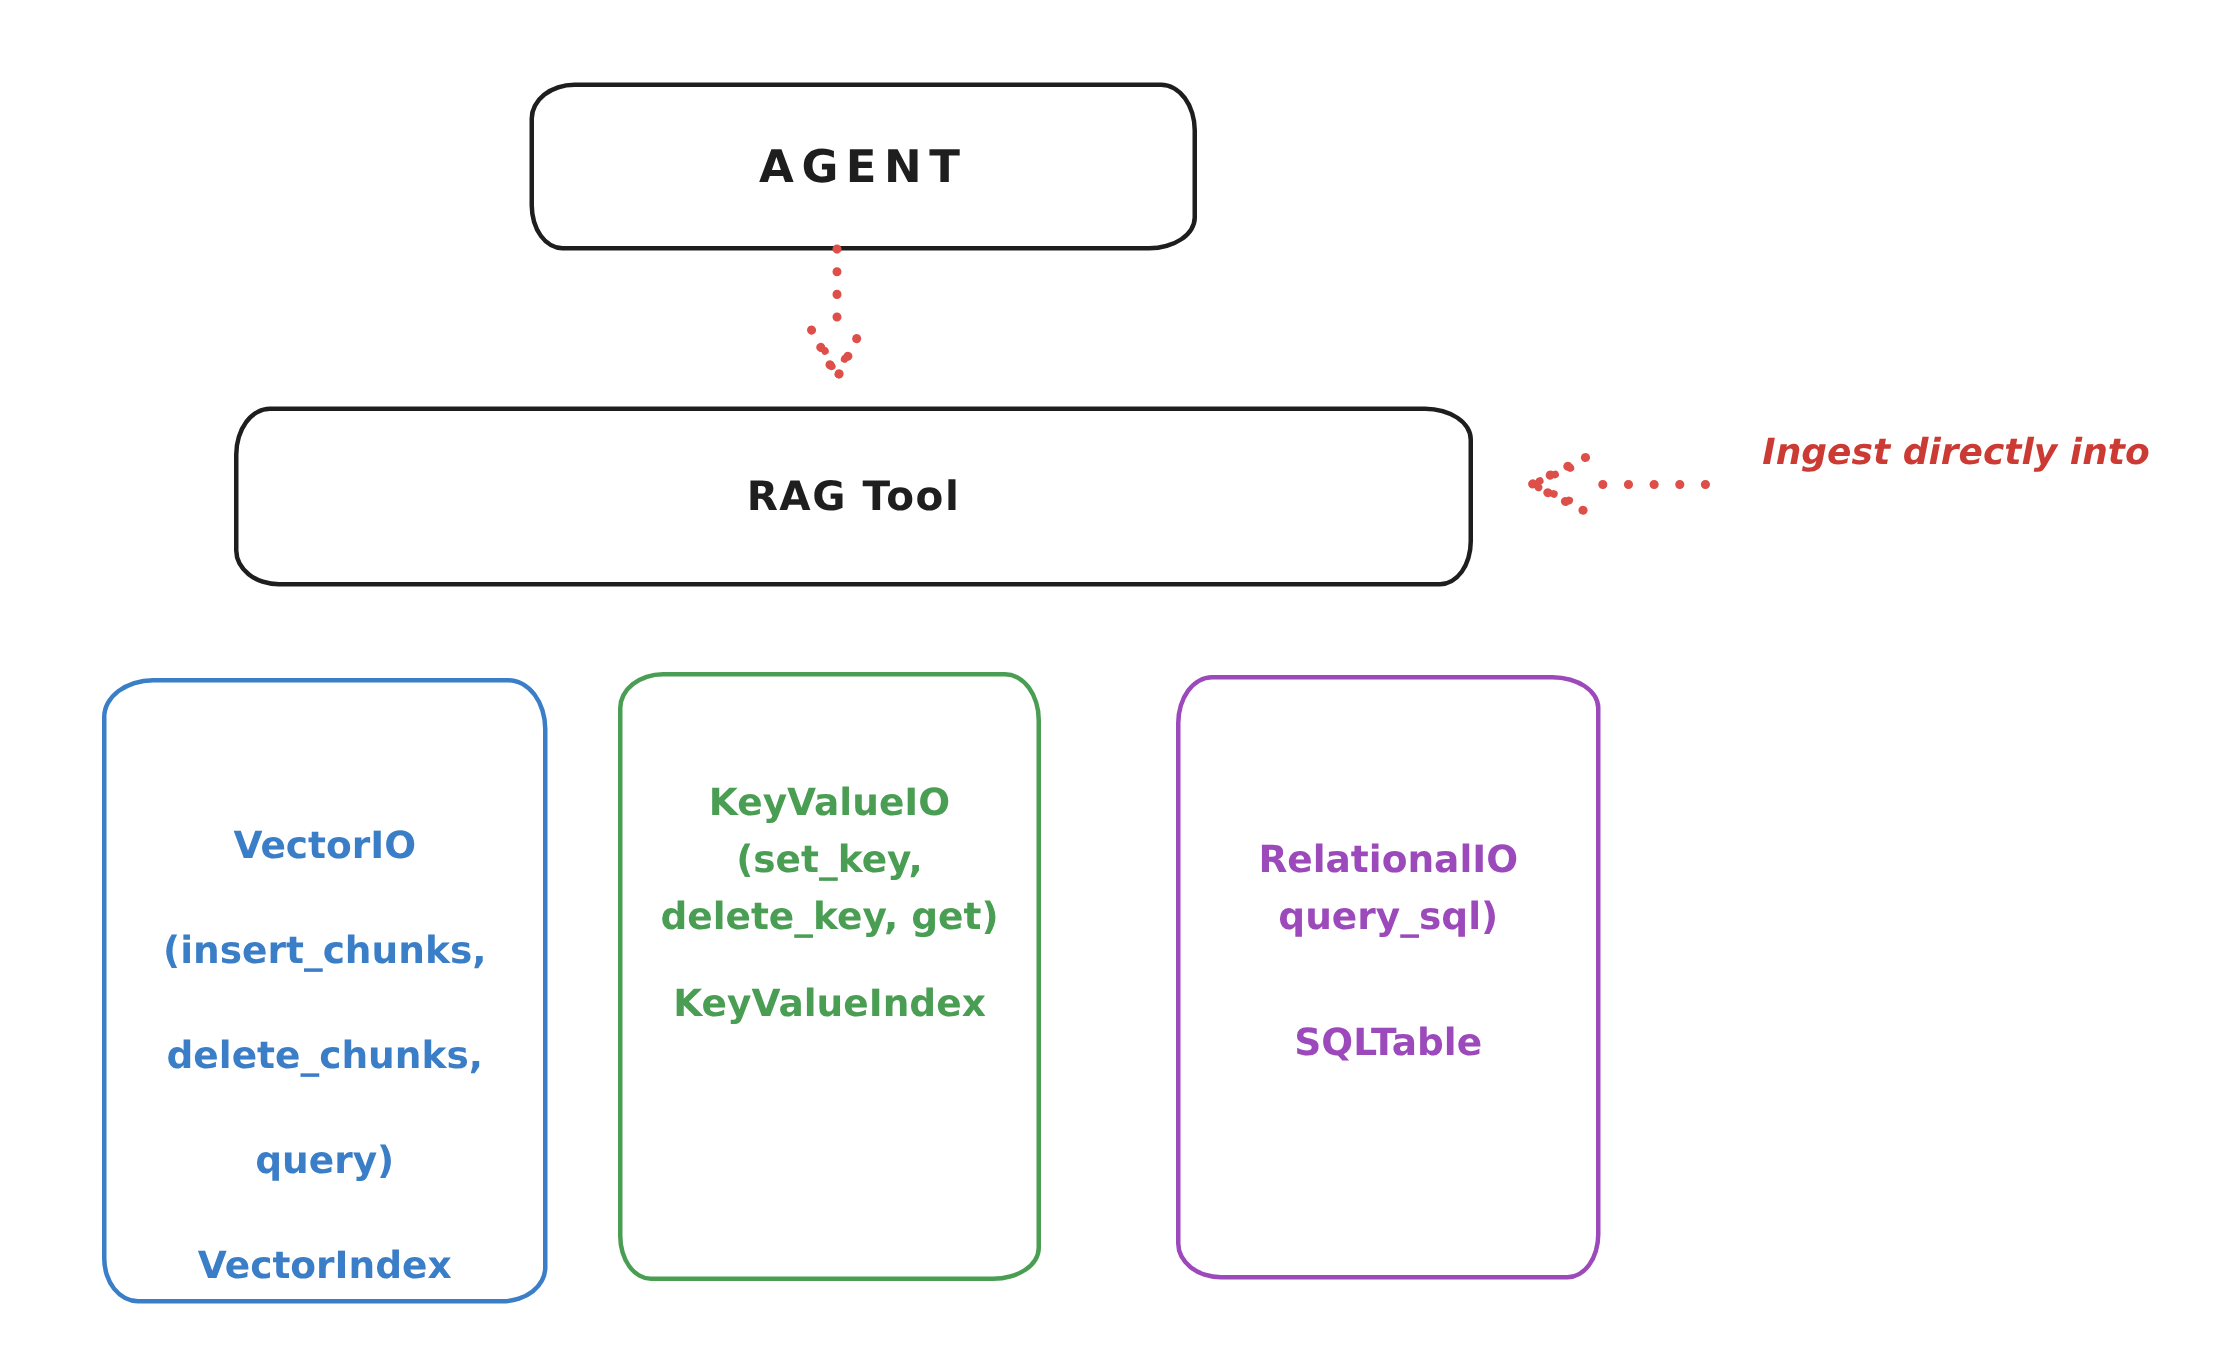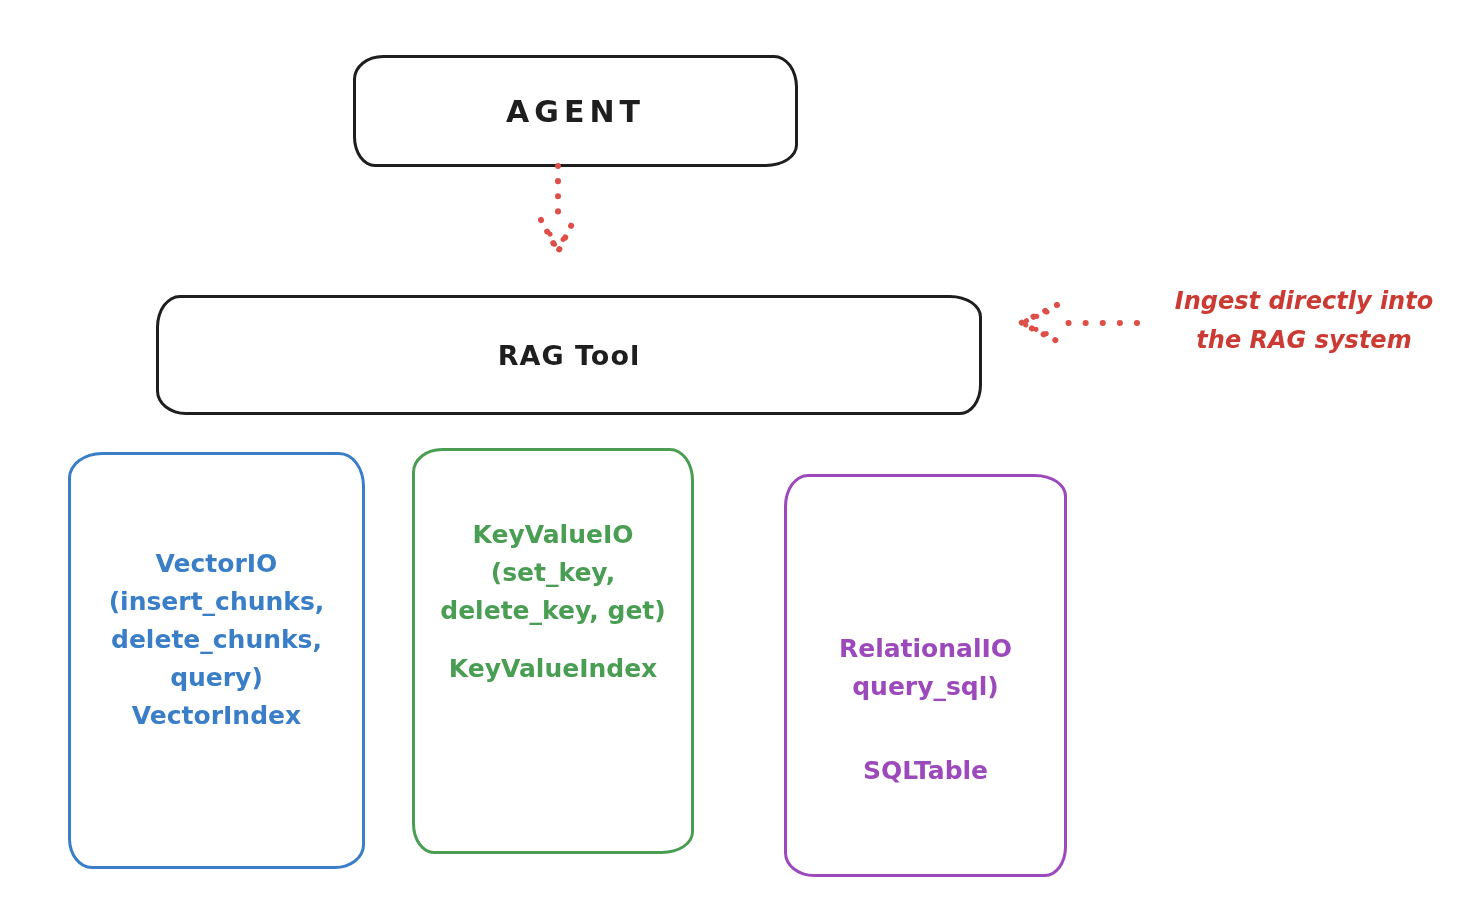--- a/index.html
+++ b/index.html
@@ -5,22 +5,22 @@
   html,body{margin:0;padding:0;background:#fff;}
   .canvas{
     position:relative; width:1484px; height:910px; background:#ffffff;
     font-family:"DejaVu Sans", sans-serif; overflow:hidden;
   }
   .node{
     position:absolute; display:flex; align-items:center; justify-content:center;
     background:#ffffff; box-sizing:border-box; text-align:center;
   }
   .sketch-a{border-radius:30px 24px 32px 22px / 24px 32px 22px 30px;}
-  .sketch-b{border-radius:24px 32px 22px 30px / 32px 22px 30px 24px;margin-top:24px;}
-  .sketch-c{border-radius:34px 26px 30px 24px / 26px 34px 24px 30px;}
+  .sketch-b{border-radius:24px 32px 22px 30px / 32px 22px 30px 24px;}
+  .sketch-c{border-radius:34px 26px 30px 24px / 26px 34px 24px 30px;gap:32px;}
   .node-agent{
     left:353px; top:43px; width:445px; height:112px;
     border:3px solid var(--ink);
     color:var(--ink); font-size:30px; font-weight:700; letter-spacing:5px;margin-top:12px;
   }
   .node-rag{
     left:156px; top:271px; width:826px; height:120px;
     border:3px solid var(--ink);
     color:var(--ink); font-size:27px; font-weight:600; letter-spacing:1px;
   }
@@ -41,21 +41,21 @@
   .store-vector{
     left:68px; top:452px; width:297px; height:417px;
     border:3.5px solid var(--blue); color:var(--blue); padding-top:90px;
   }
   .store-keyvalue{
     left:412px; top:448px; width:282px; height:406px;
     border:3.5px solid var(--green); color:var(--green); padding-top:65px;
   }
   .store-relational{
     left:784px; top:450px; width:283px; height:403px;
-    border:3.5px solid var(--purple); color:var(--purple); padding-top:69px;justify-content:center;
+    border:3.5px solid var(--purple); color:var(--purple); padding-top:101px;
   }
   .idx-vector{}
   .idx-keyvalue{margin-top:20px;}
   .idx-relational{margin-top:46px;}
   .line{display:block;}
 </style>
 </head>
 <body>
 
 <div class="canvas">
@@ -75,21 +75,20 @@
   </div>
 
   <svg class="arrow-svg arrow-left" width="140" height="54" viewBox="0 0 140 54">
     <path class="dotline" d="M132 26 L52 26" style="stroke:var(--red-arrow)" stroke-width="6" stroke-dasharray="0.1 17"></path>
     <path class="dotline" d="M52 8 L16 26 L52 44" style="stroke:var(--red-arrow)" stroke-width="6" stroke-dasharray="0.1 13"></path>
     <path class="dotline" d="M42 15 L16 26 L42 37" style="stroke:var(--red-arrow)" stroke-width="5" stroke-dasharray="0.1 11"></path>
   </svg>
 
   <div class="annotation">
     <span class="line">Ingest directly into</span>
-    <span class="line">the RAG system</span>
   </div>
 
   <div class="store store-vector sketch-c">
     <span class="line">VectorIO</span>
     <span class="line">(insert_chunks,</span>
     <span class="line">delete_chunks,</span>
     <span class="line">query)</span>
     <span class="line idx-vector">VectorIndex</span>
   </div>
 

